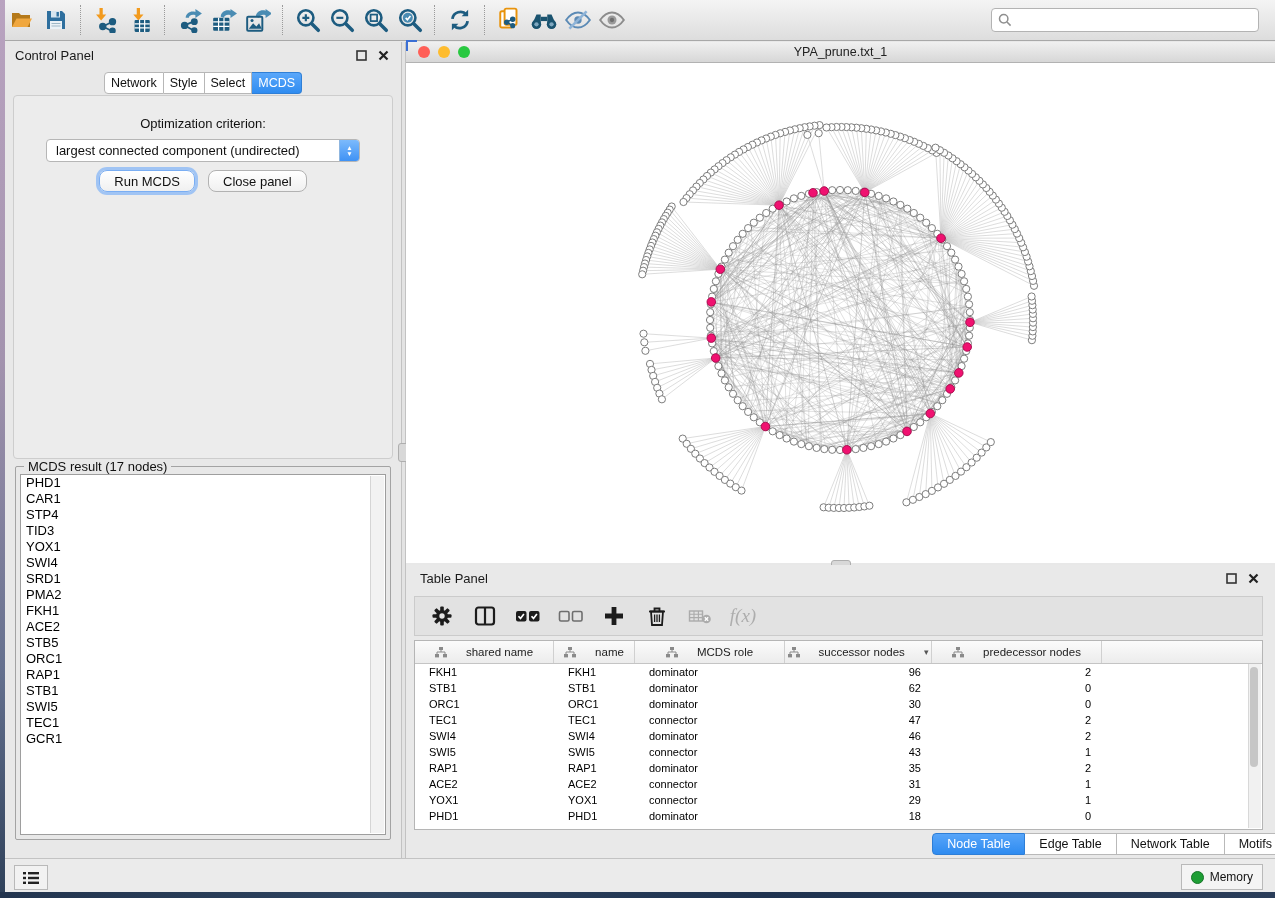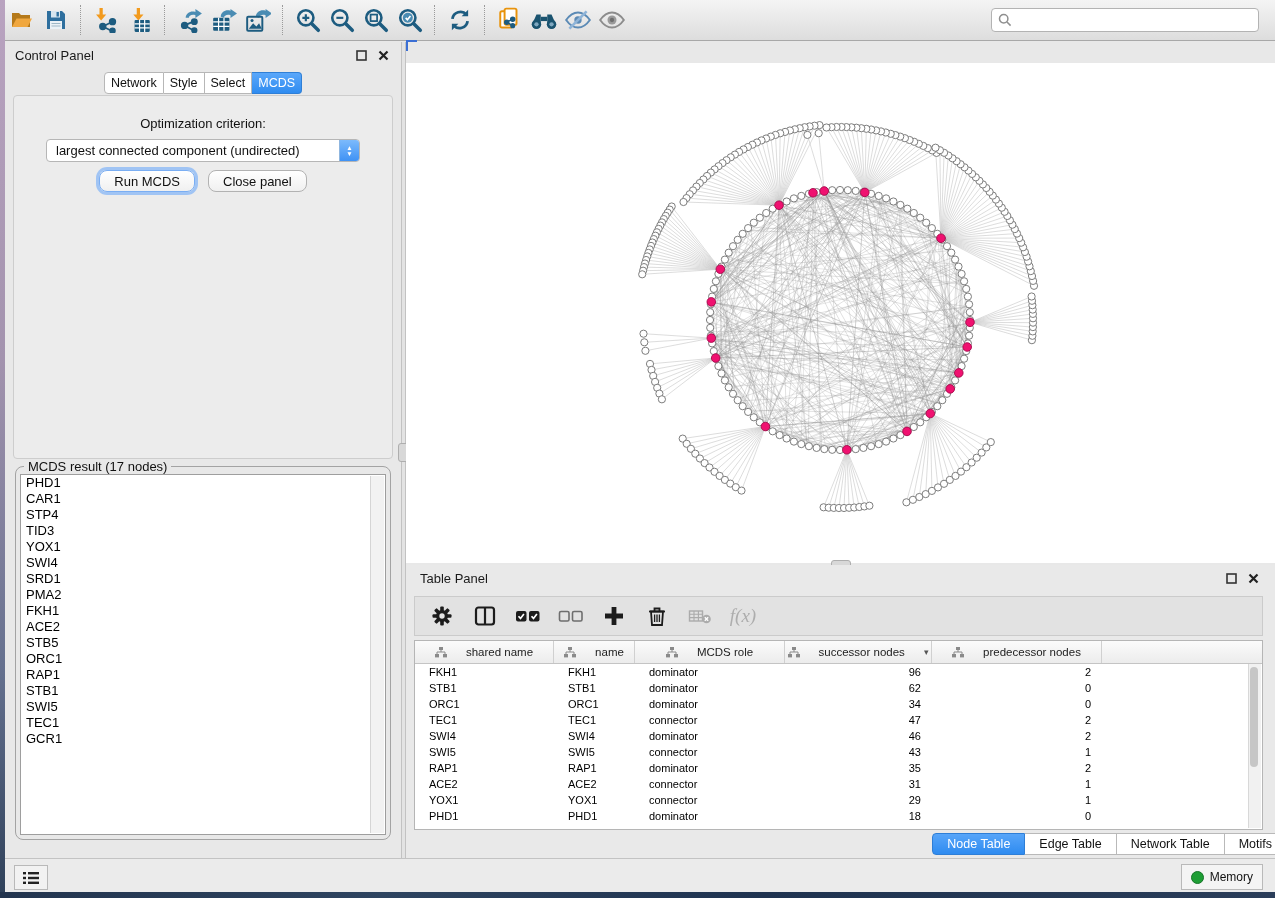--- a/index.html
+++ b/index.html
@@ -36,21 +36,21 @@
   #criterion-select{left:32px;top:43px;width:314px;height:23px;background:#fff;border:1px solid #b6b6b6;
     border-radius:4px;display:flex;align-items:center;box-sizing:border-box;overflow:hidden;}
   #criterion-select .val{flex:1;font-size:13px;padding-left:9px;color:#111;white-space:nowrap;}
   #criterion-select .stepper{width:19px;height:100%;background:linear-gradient(#7cbafc,#3f92f5);
     display:flex;flex-direction:column;align-items:center;justify-content:center;color:#fff;
     font-size:6.5px;line-height:6px;border-left:1px solid #8fb6e0;}
   .btn{height:22px;background:linear-gradient(#ffffff,#f0f0f0);border:1px solid #b2b2b2;border-radius:8px;
     font-size:13px;color:#111;display:inline-flex;align-items:center;padding:0 14px;box-sizing:border-box;}
   .btn.focus{box-shadow:0 0 0 3px rgba(110,170,250,.6);border-color:#7aaef3;}
   #cp-buttons{left:0;top:74px;width:378px;display:flex;justify-content:center;gap:13px;}
-  #mcds-group{left:10px;top:424px;width:374px;height:372px;border:1px solid #a3a3a3;border-radius:8px;}
+  #mcds-group{left:10px;top:424px;width:374px;height:372px;border:1px solid #a3a3a3;border-radius:2px;}
   #mcds-group-title{position:absolute;top:-8px;left:8px;background:#e8e8e8;padding:0 4px;font-size:13px;color:#111;}
   #mcds-list{position:absolute;left:4px;top:7px;right:4px;bottom:4px;background:#fff;border:1px solid #9e9e9e;
     overflow:hidden;}
   #mcds-scroll{position:absolute;top:1px;right:1px;bottom:1px;width:13px;background:#f2f2f2;border-left:1px solid #d5d5d5;}
   .list-item{font-size:13px;line-height:16px;padding-left:5px;color:#000;}
   
   #vsplit{left:401px;top:42px;width:5px;height:816px;background:#e3e3e3;border-left:1px solid #c2c2c2;border-right:1px solid #c2c2c2;box-sizing:border-box;}
   #vsplit-handle{left:398px;top:443px;width:11px;height:17px;background:#d8d8d8;border:1px solid #aeaeae;border-radius:3px;}
   #hsplit-handle{left:831px;top:560px;width:18px;height:7px;background:#d8d8d8;border:1px solid #aeaeae;border-radius:3px;}
   
@@ -305,20 +305,26 @@
         <div class="list-item">GCR1</div>
         <div id="mcds-scroll"></div>
     </div>
   </div>
 </div>
 
 <div id="vsplit" class="abs"></div>
 <div id="vsplit-handle" class="abs"></div>
 
 <div id="network-window" class="abs">
+  <div id="net-title">
+    <span class="tl" style="left: 12px; background: rgb(255, 95, 87);"></span>
+    <span class="tl" style="left: 32px; background: rgb(254, 188, 46);"></span>
+    <span class="tl" style="left: 52px; background: rgb(40, 200, 64);"></span>
+    <span class="title-text">YPA_prune.txt_1</span>
+  </div>
   <div id="net-canvas">
     <svg id="network-svg" width="869" height="500" viewBox="0 0 869 500">
         <line x1="314.3" y1="206.2" x2="425.3" y2="127.3" stroke="#8f8f8f" stroke-width="0.7" opacity="0.38"></line>
         <line x1="314.3" y1="206.2" x2="447.3" y2="386.3" stroke="#8f8f8f" stroke-width="0.7" opacity="0.38"></line>
         <line x1="314.3" y1="206.2" x2="316.1" y2="311.9" stroke="#8f8f8f" stroke-width="0.7" opacity="0.38"></line>
         <line x1="314.3" y1="206.2" x2="507.0" y2="364.6" stroke="#8f8f8f" stroke-width="0.7" opacity="0.38"></line>
         <line x1="314.3" y1="206.2" x2="559.0" y2="221.3" stroke="#8f8f8f" stroke-width="0.7" opacity="0.38"></line>
         <line x1="314.3" y1="206.2" x2="563.6" y2="267.5" stroke="#8f8f8f" stroke-width="0.7" opacity="0.38"></line>
         <line x1="314.3" y1="206.2" x2="329.5" y2="334.3" stroke="#8f8f8f" stroke-width="0.7" opacity="0.38"></line>
         <line x1="314.3" y1="206.2" x2="537.4" y2="335.8" stroke="#8f8f8f" stroke-width="0.7" opacity="0.38"></line>
@@ -1361,21 +1367,21 @@
           <div class="td l" style="width: 139px;">STB1</div>
           <div class="td l" style="width: 81px;">STB1</div>
           <div class="td l" style="width: 150px;">dominator</div>
           <div class="td r" style="width: 147px;">62</div>
           <div class="td r" style="width: 170px;">0</div>
         </div>
         <div class="tr">
           <div class="td l" style="width: 139px;">ORC1</div>
           <div class="td l" style="width: 81px;">ORC1</div>
           <div class="td l" style="width: 150px;">dominator</div>
-          <div class="td r" style="width: 147px;">34</div>
+          <div class="td r" style="width: 147px;">30</div>
           <div class="td r" style="width: 170px;">0</div>
         </div>
         <div class="tr">
           <div class="td l" style="width: 139px;">TEC1</div>
           <div class="td l" style="width: 81px;">TEC1</div>
           <div class="td l" style="width: 150px;">connector</div>
           <div class="td r" style="width: 147px;">47</div>
           <div class="td r" style="width: 170px;">2</div>
         </div>
         <div class="tr">

